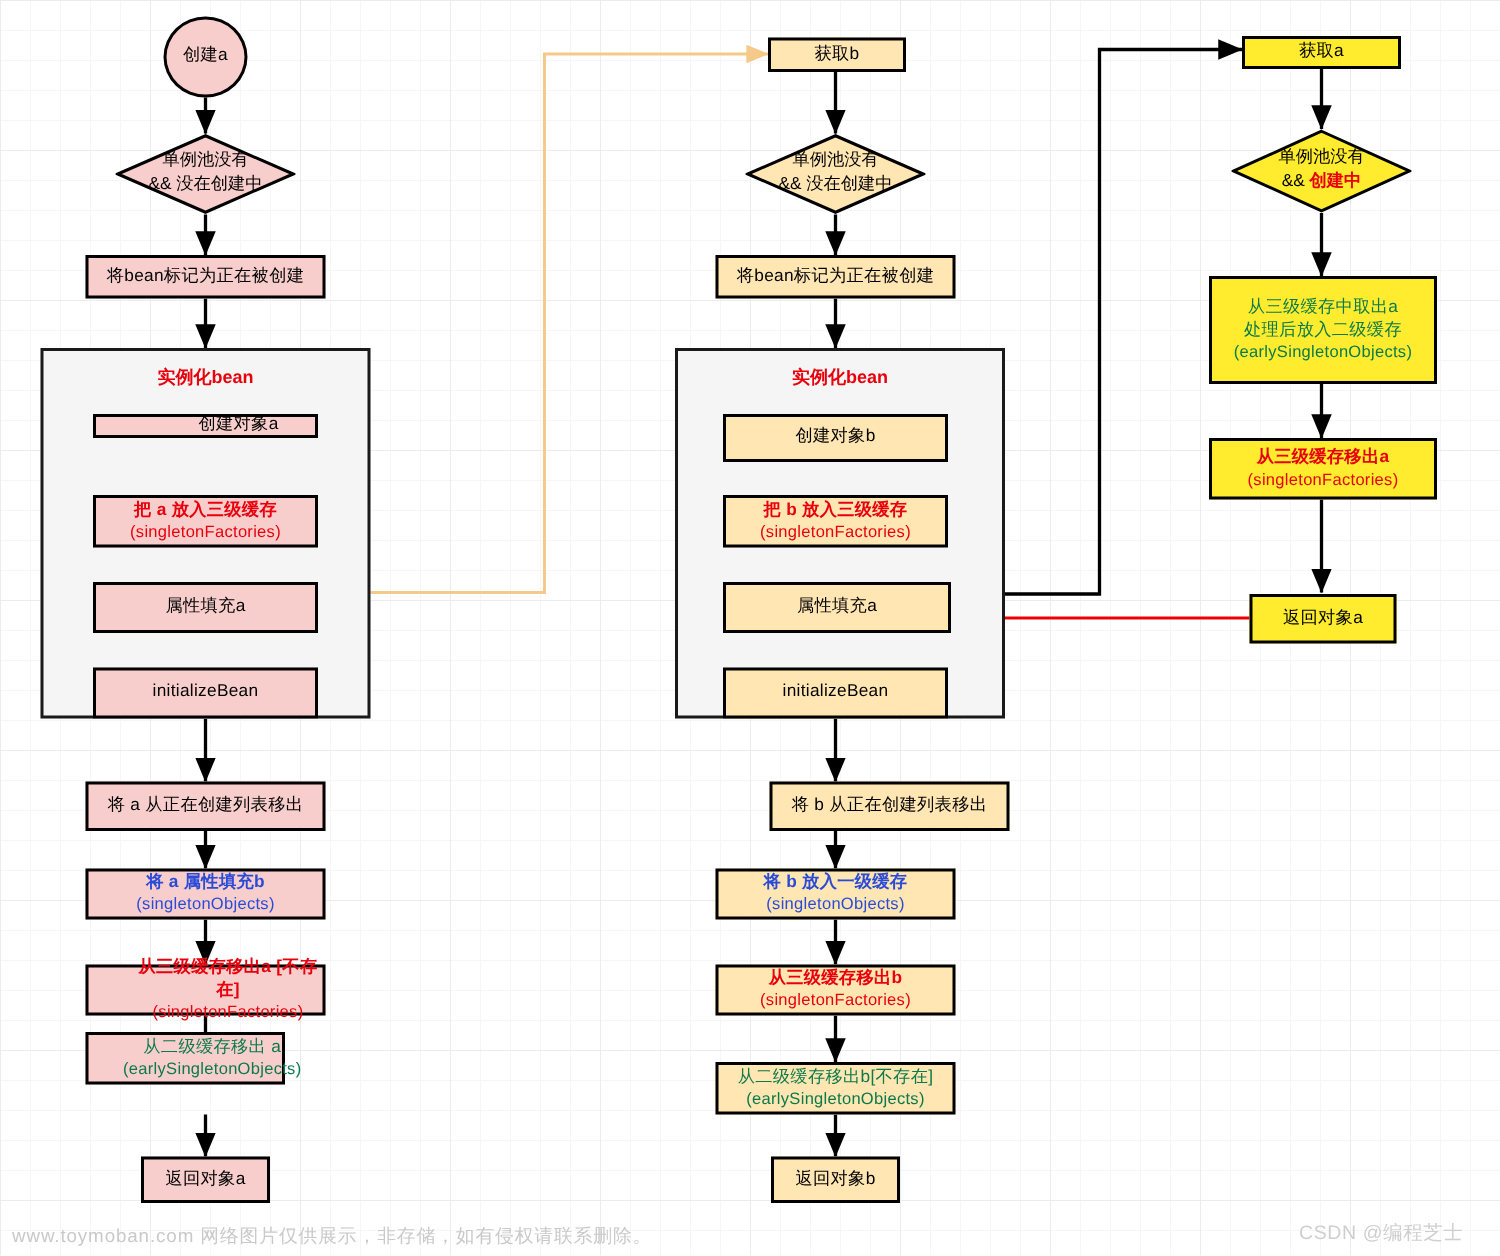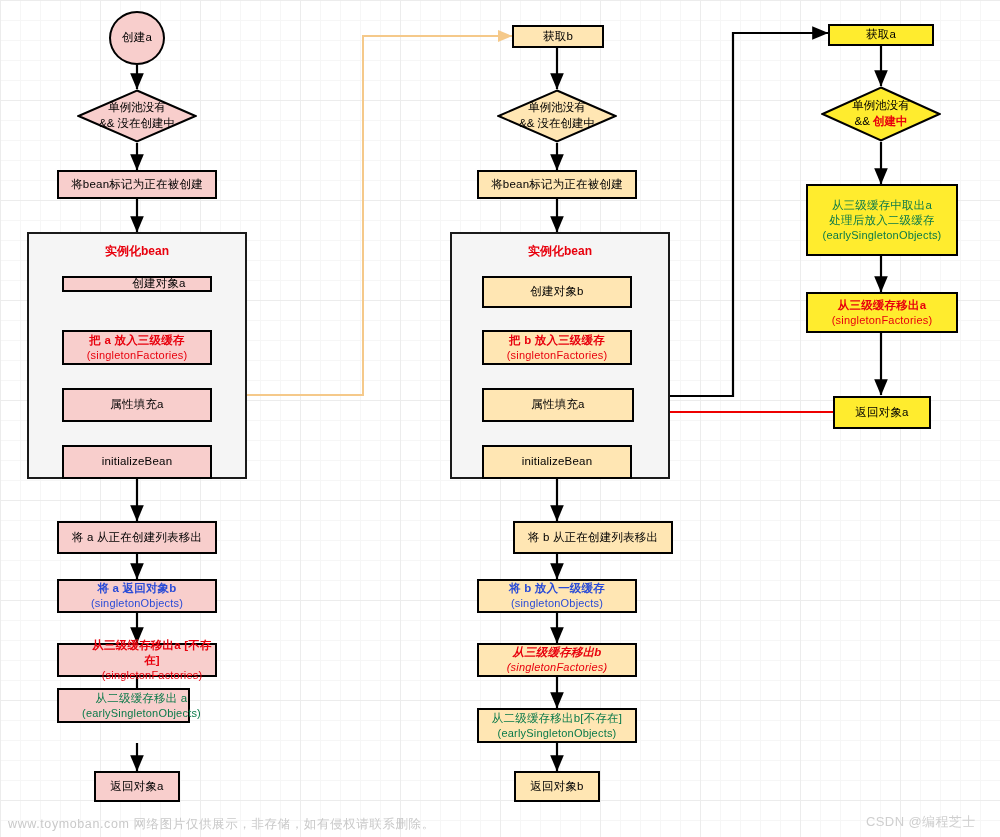--- a/index.html
+++ b/index.html
@@ -202,21 +202,21 @@
     <span>属性填充a</span>
   </div>
   <div class="node pink" style="left:62px; top:445px; width:150px; height:34px;">
     <span>initializeBean</span>
   </div>
 
   <div class="node pink" style="left:57px; top:521px; width:160px; height:33px;">
     <span>将 a 从正在创建列表移出</span>
   </div>
   <div class="node pink" style="left:57px; top:579px; width:160px; height:34px;">
-    <span class="t-blue">将 a 返回对象b</span>
+    <span class="t-blue">将 a 属性填充b</span>
     <span class="l2 sub-blue">(singletonObjects)</span>
   </div>
   <div class="node pink" style="left:57px; top:643px; width:160px; height:34px;padding-left:30px;">
     <span class="t-red">从三级缓存移出a [不存在]</span>
     <span class="l2 sub-red">(singletonFactories)</span>
   </div>
   <div class="node pink" style="left:57px; top:688px; width:133px; height:35px;padding-left:36px;">
     <span class="t-green">从二级缓存移出 a</span>
     <span class="l2 sub-green">(earlySingletonObjects)</span>
   </div>
@@ -261,21 +261,21 @@
     <span>initializeBean</span>
   </div>
 
   <div class="node orange" style="left:477px; top:521px; width:160px; height:33px;margin-left:36px;">
     <span>将 b 从正在创建列表移出</span>
   </div>
   <div class="node orange" style="left:477px; top:579px; width:160px; height:34px;">
     <span class="t-blue">将 b 放入一级缓存</span>
     <span class="l2 sub-blue">(singletonObjects)</span>
   </div>
-  <div class="node orange" style="left:477px; top:643px; width:160px; height:34px;font-style:italic;">
+  <div class="node orange" style="left:477px; top:643px; width:160px; height:34px;">
     <span class="t-red">从三级缓存移出b</span>
     <span class="l2 sub-red">(singletonFactories)</span>
   </div>
   <div class="node orange" style="left:477px; top:708px; width:160px; height:35px;">
     <span class="t-green">从二级缓存移出b[不存在]</span>
     <span class="l2 sub-green">(earlySingletonObjects)</span>
   </div>
   <div class="node orange" style="left:514px; top:771px; width:86px; height:31px;">
     <span>返回对象b</span>
   </div>

